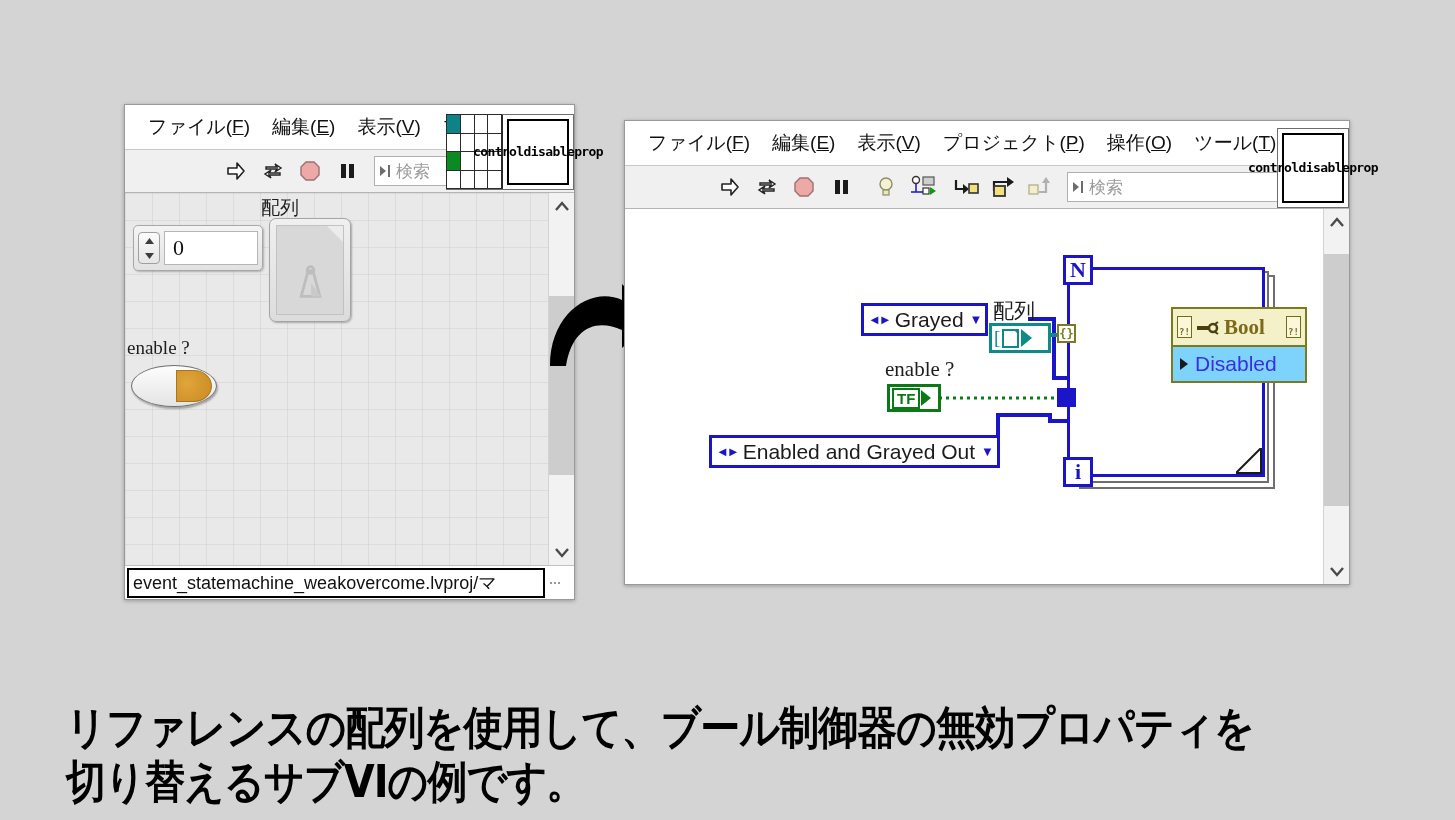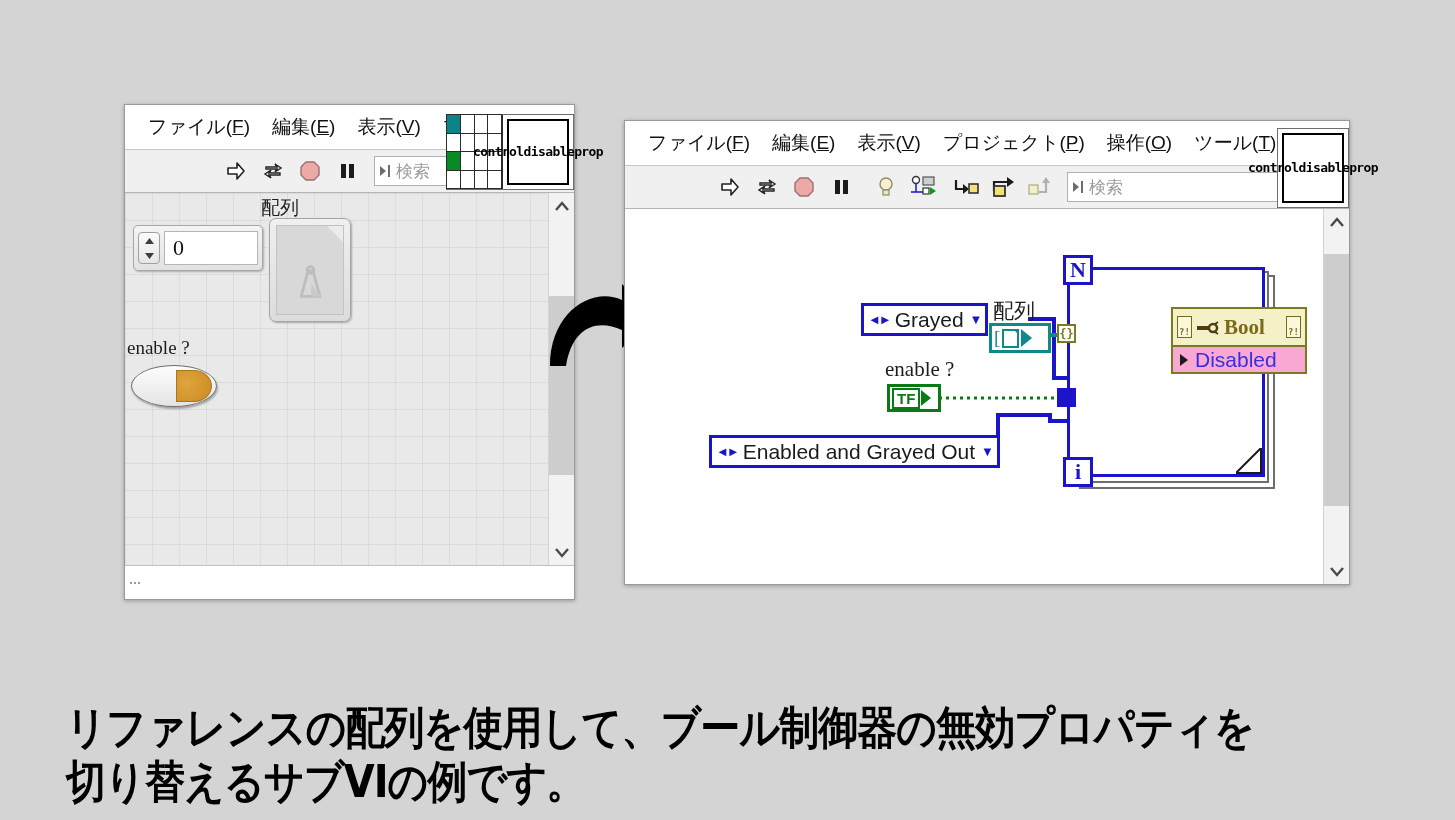--- a/index.html
+++ b/index.html
@@ -306,21 +306,21 @@
   }
 
   
   .propnode { position:absolute; border:2px solid #7a7a20; }
   .pn-head {
     background:#f4f0c8; height:38px;
     display:flex;align-items:center; gap:5px; padding:0 4px;
     border-bottom:2px solid #7a7a20;
   }
   .pn-row {
-    background:#f9a8d4; height:25px;
+    background:#7dd3fc; height:34px;
     display:flex; align-items:center; gap:6px; padding:0 6px;
     color:#3a2fe0; font-size:21px;
   }
   .pn-port {
     width:15px;height:22px;border:1.5px solid #6d6d20;background:#fbf7d8;position:relative;
     display:flex;align-items:flex-end;justify-content:center;
     font-size:9px; font-weight:bold; color:#6d6d20; line-height:1;
     font-family:"DejaVu Sans Mono", monospace;
   }
   .pn-title { font-size:21px; color:#7a6a1a; font-weight:bold; font-family:"Liberation Serif", serif; }
@@ -467,20 +467,21 @@
       </div>
       <div class="sc-arrow">
         <svg width="16" height="11">
             <polyline points="2,2 8,9 14,2" fill="none" stroke="#4a4a4a" stroke-width="2.4"></polyline>
           </svg>
       </div>
     </div>
   </div>
 
   <div class="statusbar">
+    <div class="statuspath" style="width:418px;">event_statemachine_weakovercome.lvproj/マ</div>
     <div class="grip">
       <i></i>
         <i></i>
         <i></i>
     </div>
   </div>
 </div>
 
 <svg id="flow-arrow" viewBox="0 0 110 92">
   <path d="M2 88 C2 34 44 8 74 22 L74 6 L106 40 L74 70 L74 52 C48 40 24 50 18 88 Z" fill="#000"></path>

